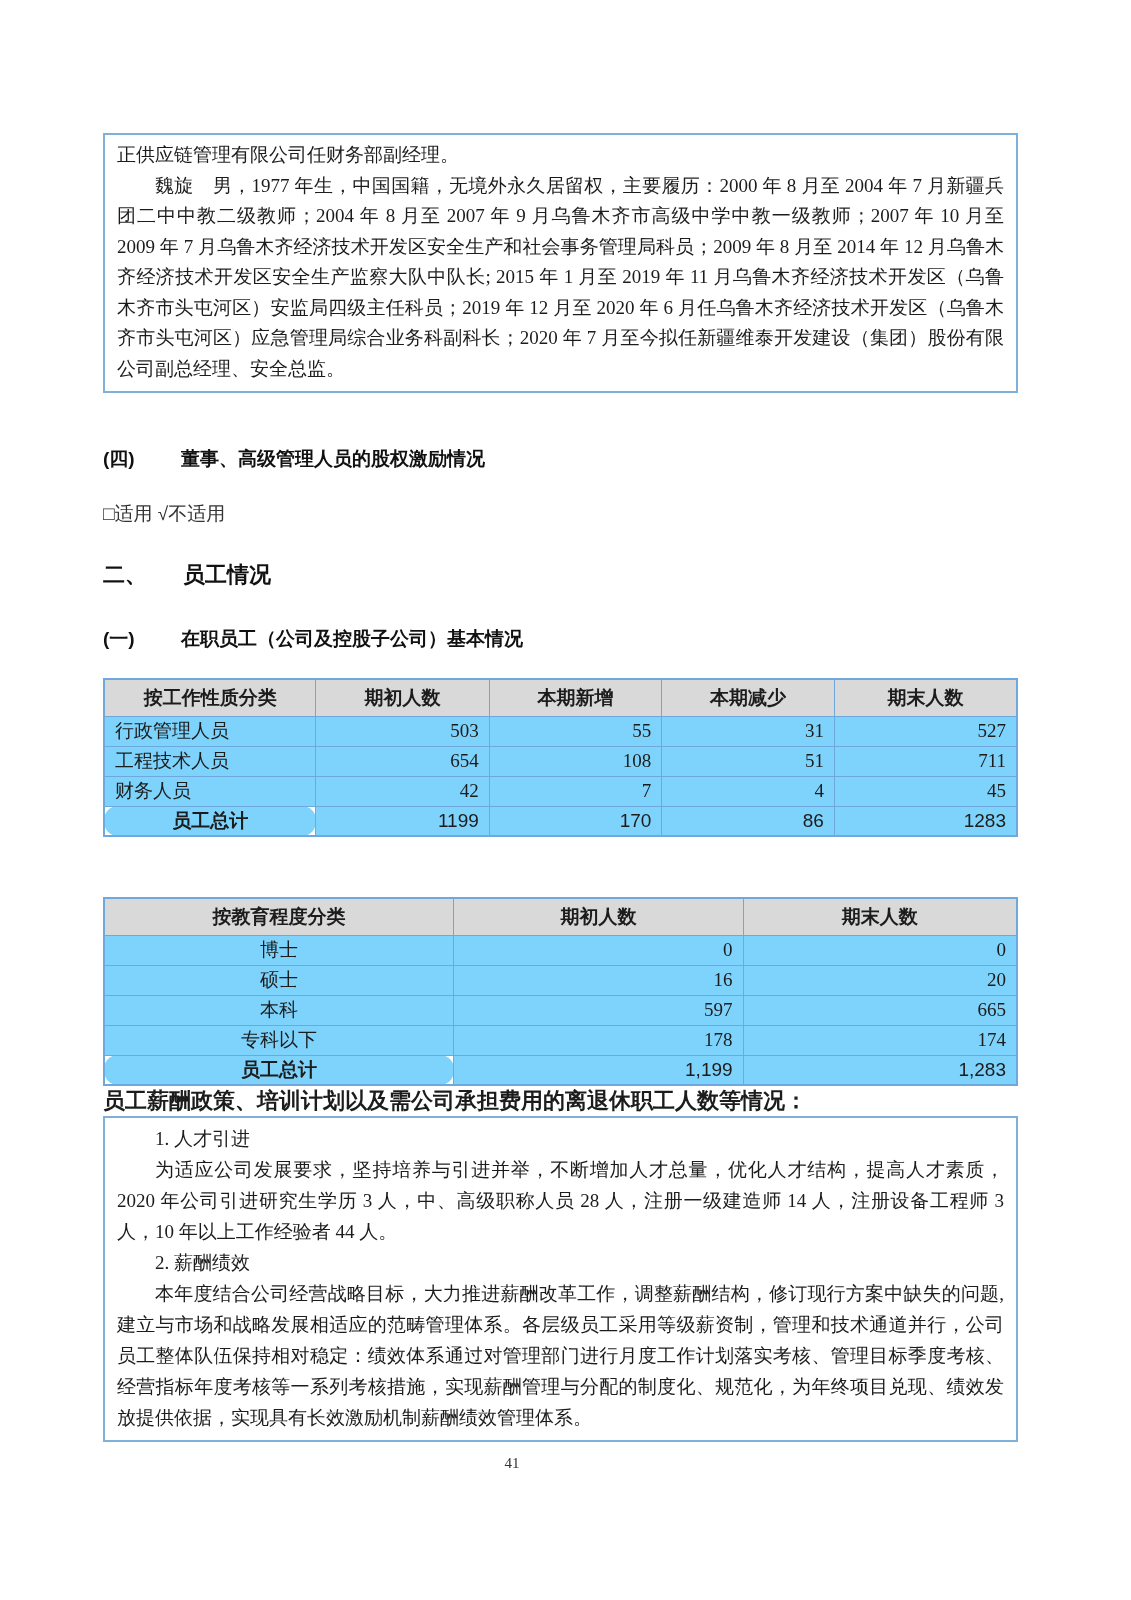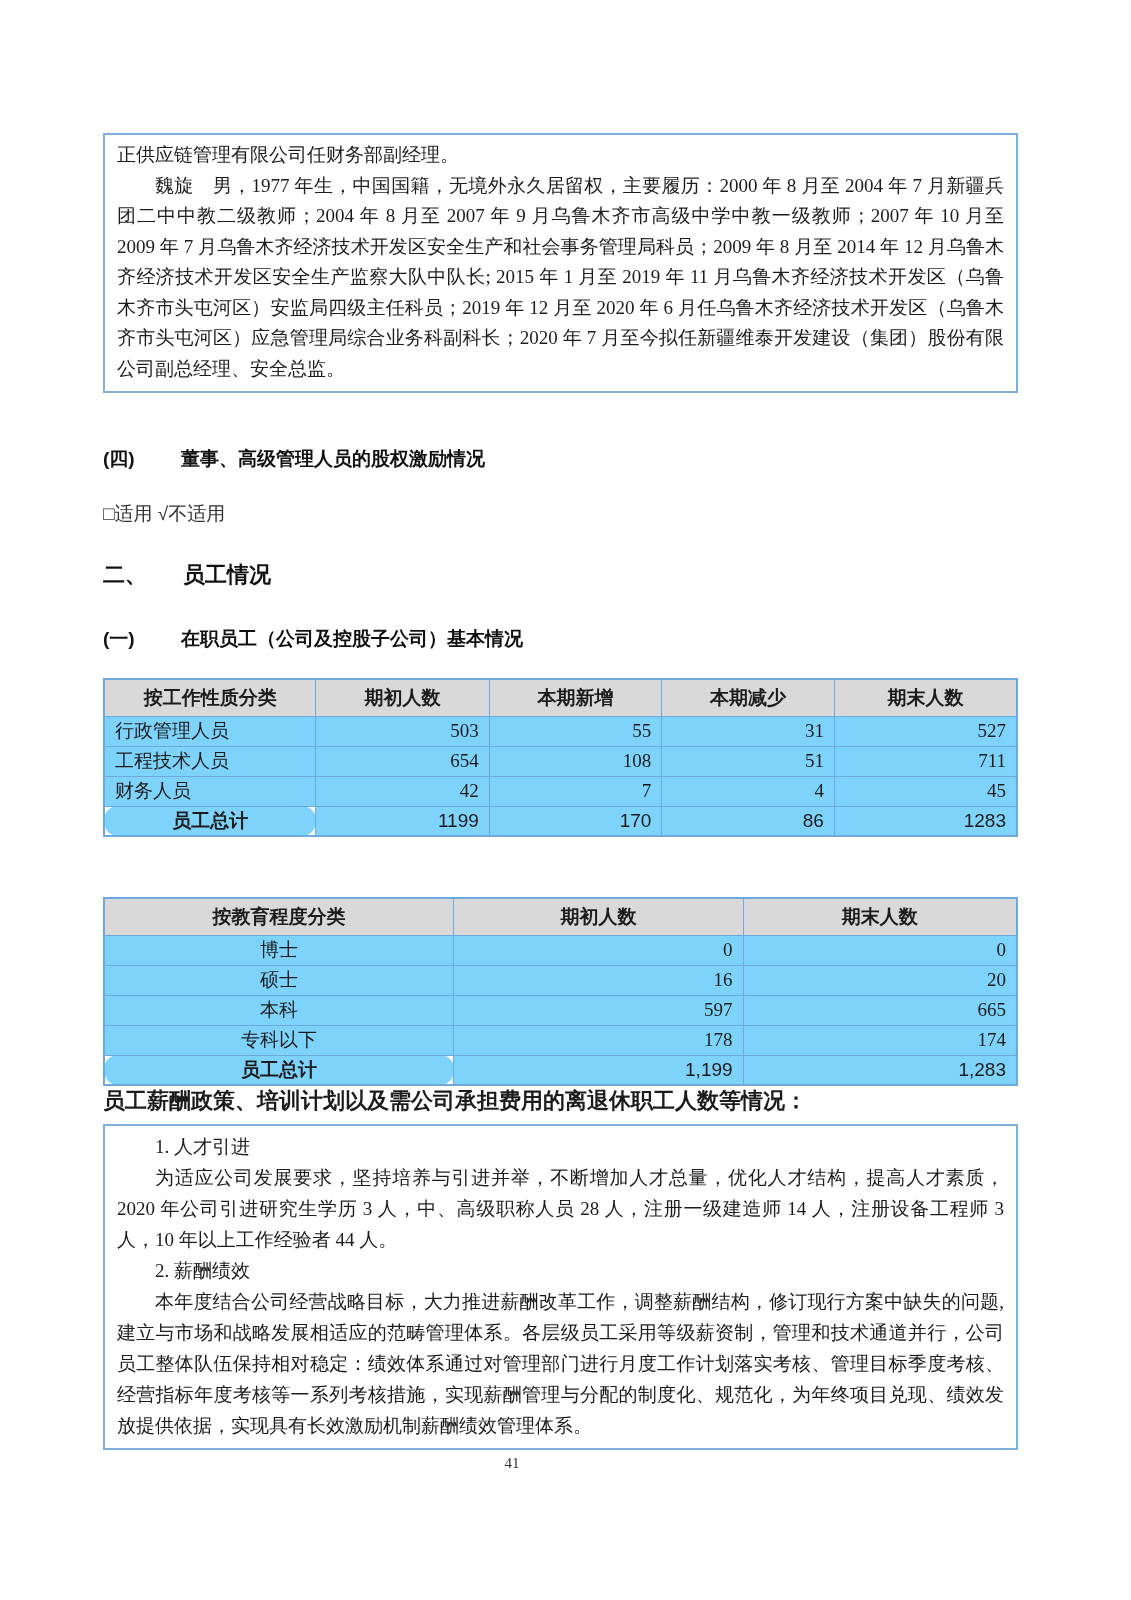--- a/index.html
+++ b/index.html
@@ -76,21 +76,21 @@
     text-align: center;
     font-weight: bold;
     border-radius: 14px;
   }
   
   .policy-heading {
     font-family: Liberation Mono, monospace;
     font-weight: bold;
     font-size: 22px;
   }
-  .policy-box { margin-top: 8px; line-height: 31px; }
+  .policy-box { line-height: 31px; }
   .policy-box p.item { text-indent: 2em; }
   
   .page-number {
     position: absolute;
     top: 1455px; left: 0; width: 1024px;
     text-align: center;
     font-size: 15px;
     color: #333;
     font-family: "Liberation Serif", "DejaVu Serif", serif;
   }

